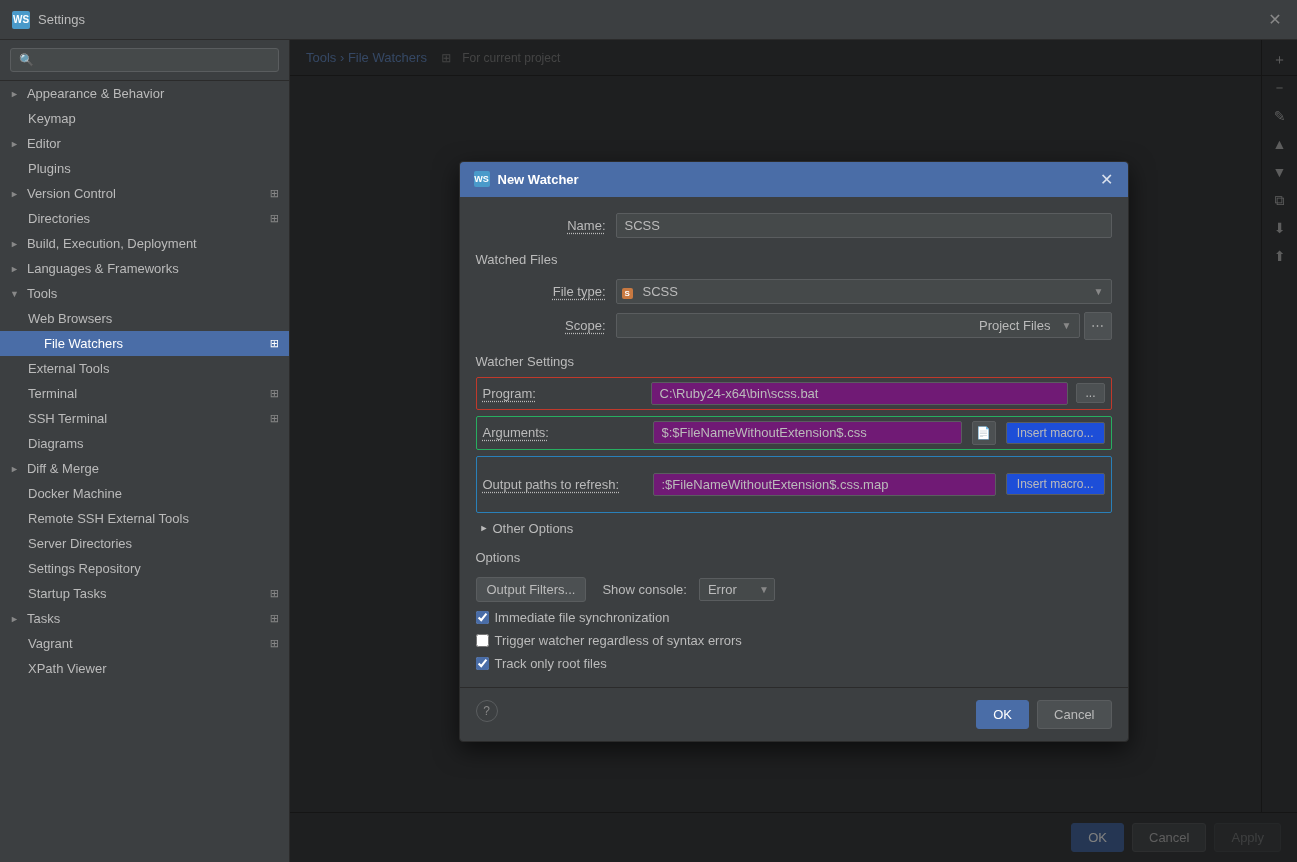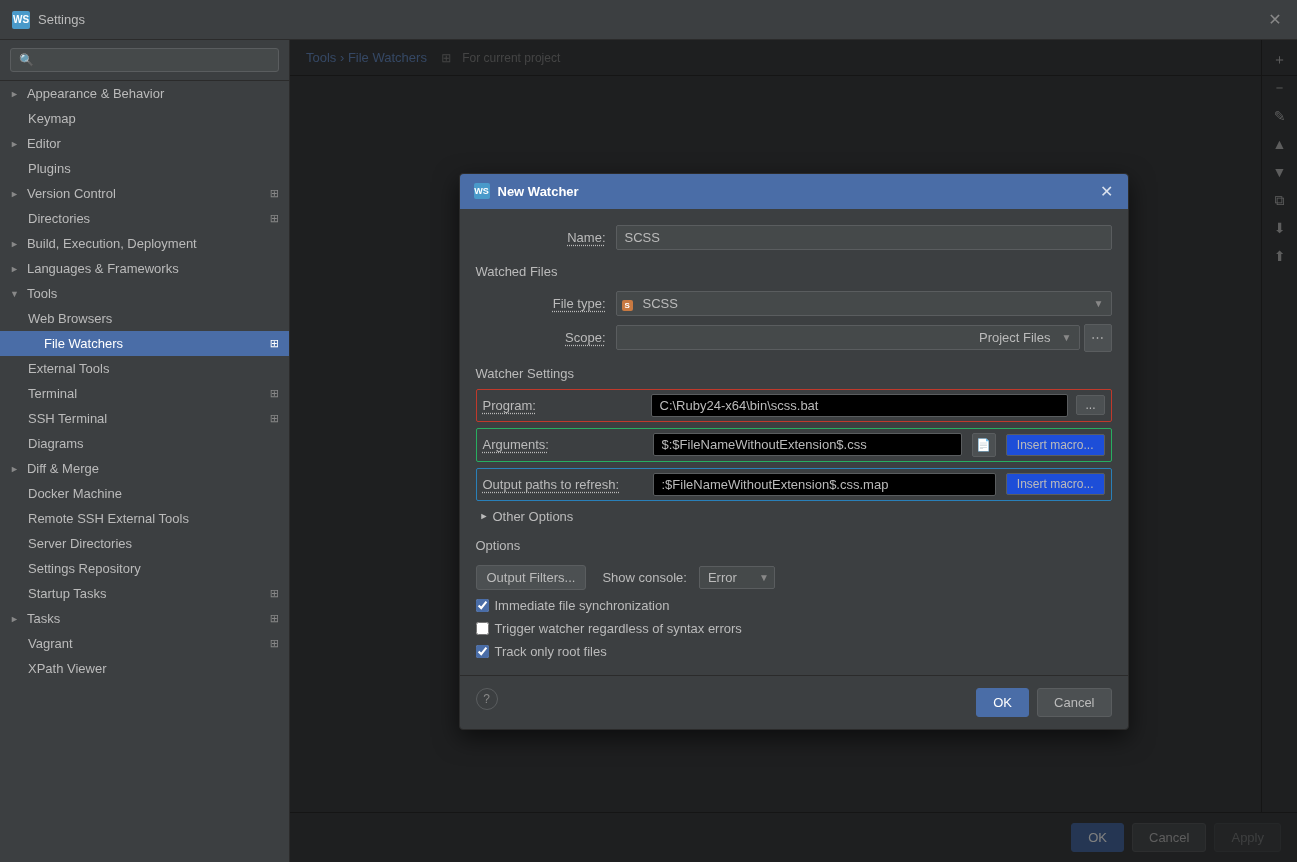--- a/index.html
+++ b/index.html
@@ -334,37 +334,37 @@
       gap: 10px;
       border: 1px solid #27ae60;
       padding: 4px 6px;
       border-radius: 2px;
     }
     .field-row-blue {
       display: flex;
       align-items: center;
       gap: 10px;
       border: 1px solid #2980b9;
-      padding: 4px 6px;
+      padding: 16px 6px;
       border-radius: 2px;
     }
 
     .field-label {
       width: 160px;
       color: #bbbbbb;
       font-size: 13px;
       flex-shrink: 0;
     }
     .field-label.underline {
       text-decoration: underline dotted;
       text-underline-offset: 3px;
     }
     .field-input {
       flex: 1;
-      background: #000000;
+      background: #701a75;
       border: 1px solid #5a5d5f;
       color: #bbbbbb;
       padding: 3px 8px;
       font-size: 13px;
       border-radius: 2px;
       outline: none;
     }
     .dots-btn {
       background: #4c5052;
       border: 1px solid #5a5d5f;

